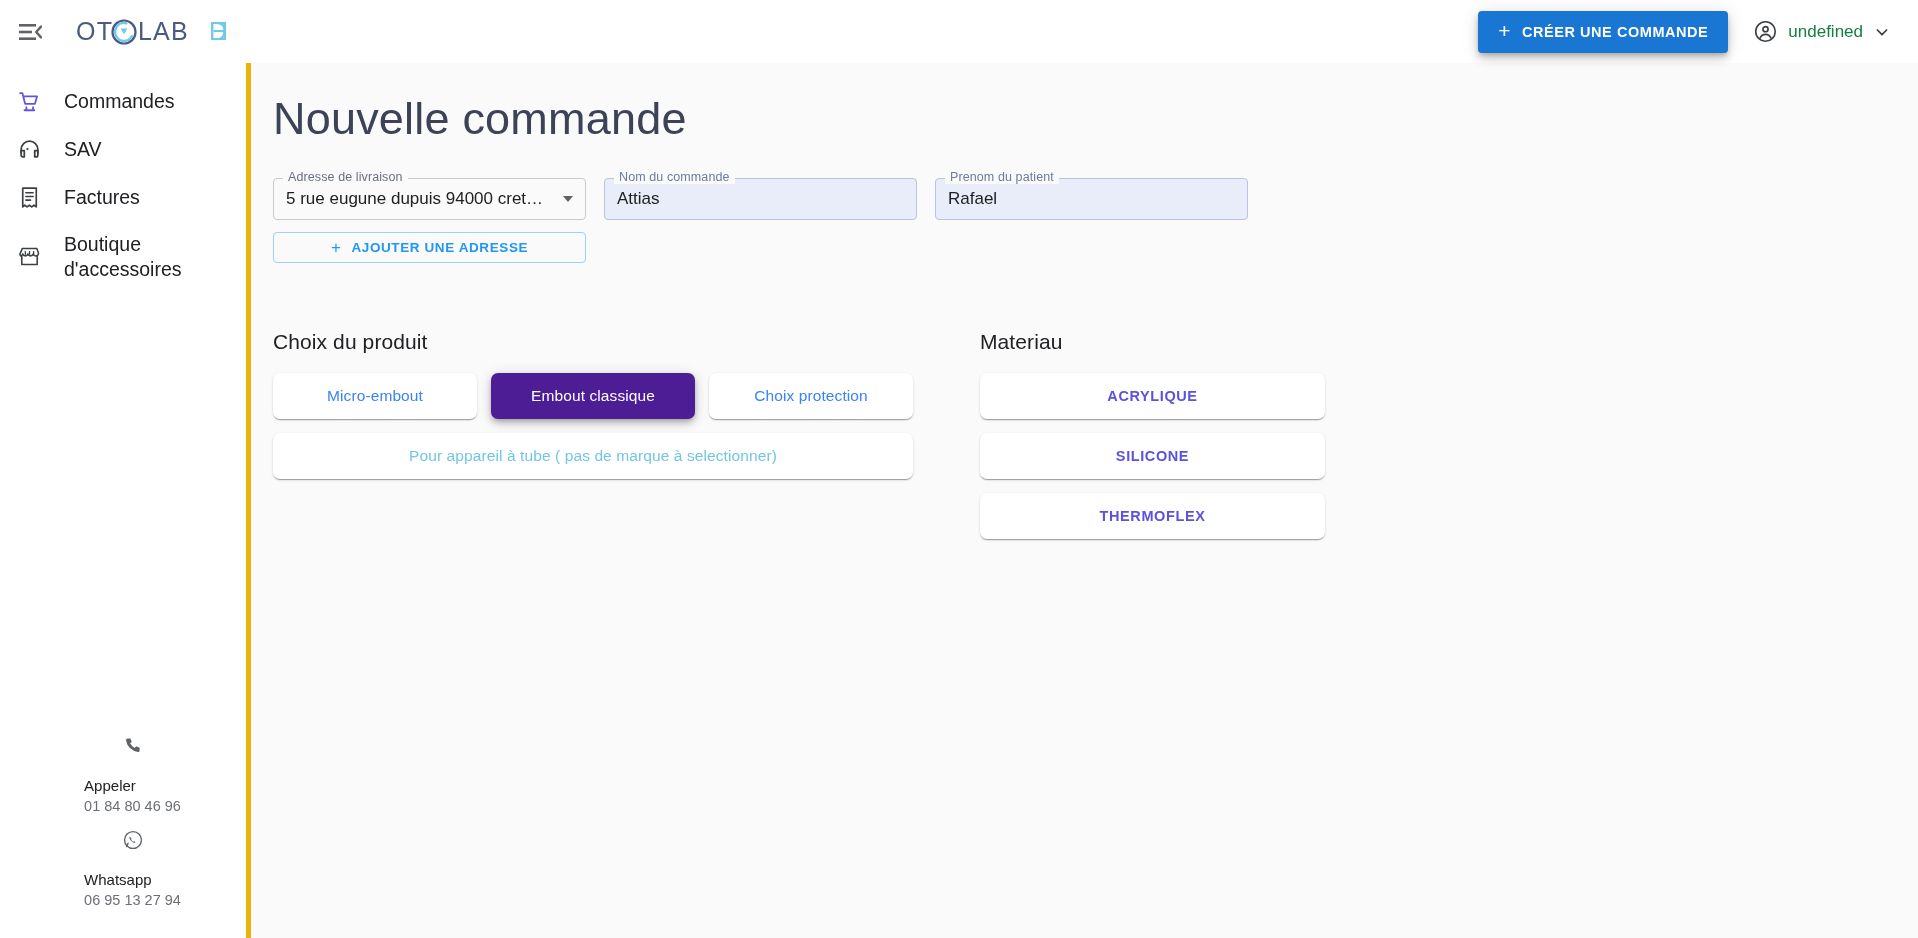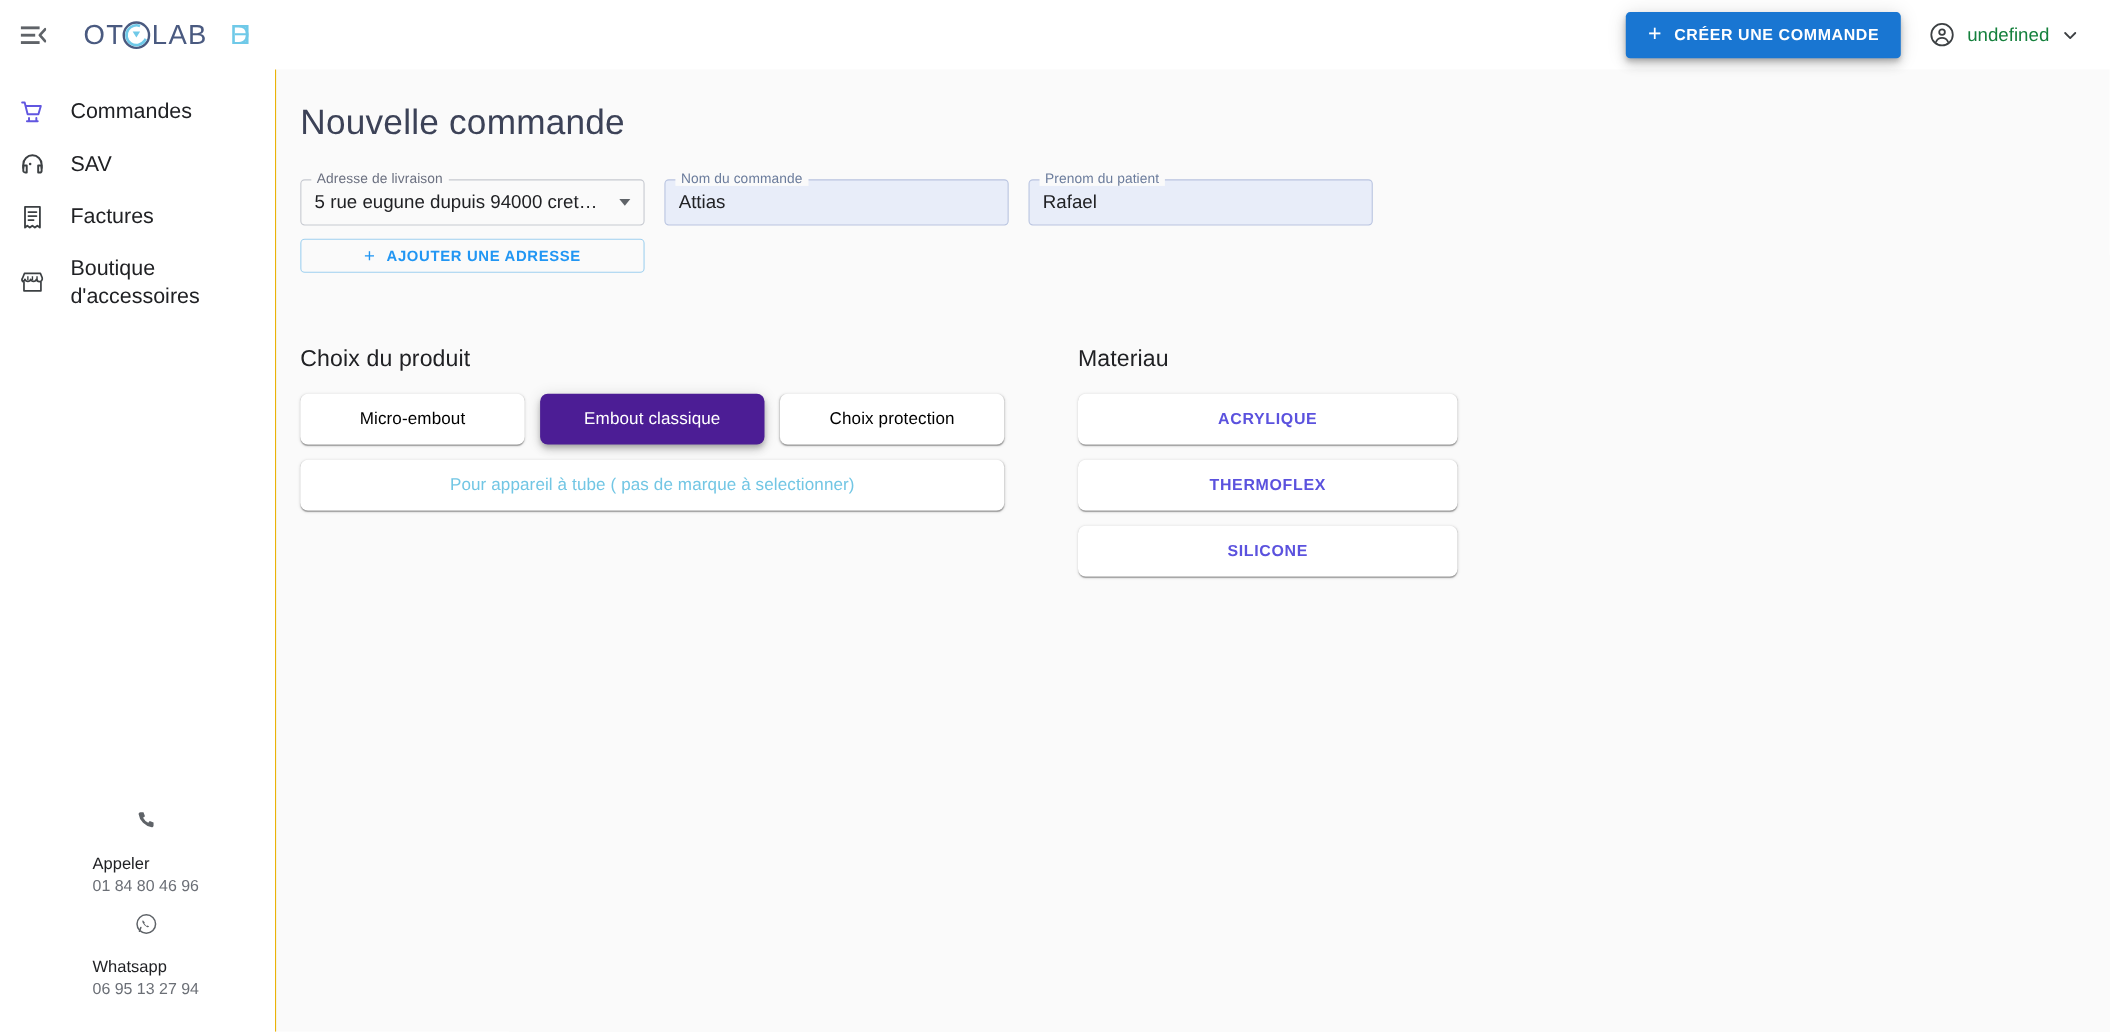--- a/index.html
+++ b/index.html
@@ -83,21 +83,21 @@
   }
   .user-chip .uname { color: #15803d; font-size: 17px; }
 
   
   .sidebar {
     position: absolute;
     top: 63px; left: 0;
     width: 251px;
     height: 875px;
     background: #ffffff;
-    border-right: 1px solid #eab308;
+    border-right: 5px solid #eab308;
     z-index: 10;
   }
   .nav {
     padding-top: 14px;
   }
   .nav-item {
     display: flex;
     align-items: center;
     gap: 20px;
     padding: 11px 0 11px 14px;
@@ -143,21 +143,21 @@
   
   .main {
     position: absolute;
     top: 63px; left: 251px;
     width: 1667px;
     height: 875px;
     background: #fafafa;
     overflow: hidden;
   }
   .page-title {
-    font-size: 32px;
+    font-size: 45px;
     font-weight: normal;
     color: #3c4257;
     padding: 30px 0 0 22px;
     letter-spacing: 0.2px;
   }
 
   
   .form-row {
     display: flex;
     align-items: flex-start;
@@ -254,21 +254,21 @@
   }
   .choice {
     height: 46px;
     border-radius: 7px;
     background: #ffffff;
     border: none;
     display: flex;
     align-items: center;
     justify-content: center;
     font-size: 15.5px;
-    color: #000000;
+    color: #3b82f6;
     cursor: pointer;
     box-shadow: 0 2px 1px -1px rgba(0,0,0,.2), 0 1px 1px 0 rgba(0,0,0,.14), 0 1px 3px 0 rgba(0,0,0,.12);
     font-family: "Liberation Sans", sans-serif;
     letter-spacing: 0.1px;
   }
   .choice.w-micro { width: 204px; }
   .choice.w-classique { width: 204px; }
   .choice.w-protection { width: 204px; }
   .choice.selected {
     background: #4c1d95;
@@ -482,24 +482,24 @@
         </button>
       </div>
 
       <div class="col-material">
         <div class="section-title">Materiau</div>
         <div class="material-list">
           <button class="choice material">
             <span>ACRYLIQUE</span>
           </button>
           <button class="choice material">
+            <span>SILICONE</span>
+          </button>
+          <button class="choice material">
             <span>THERMOFLEX</span>
           </button>
-          <button class="choice material">
-            <span>SILICONE</span>
-          </button>
         </div>
       </div>
 
     </div>
 
   </div>
 </div>
 
 </body></html>

